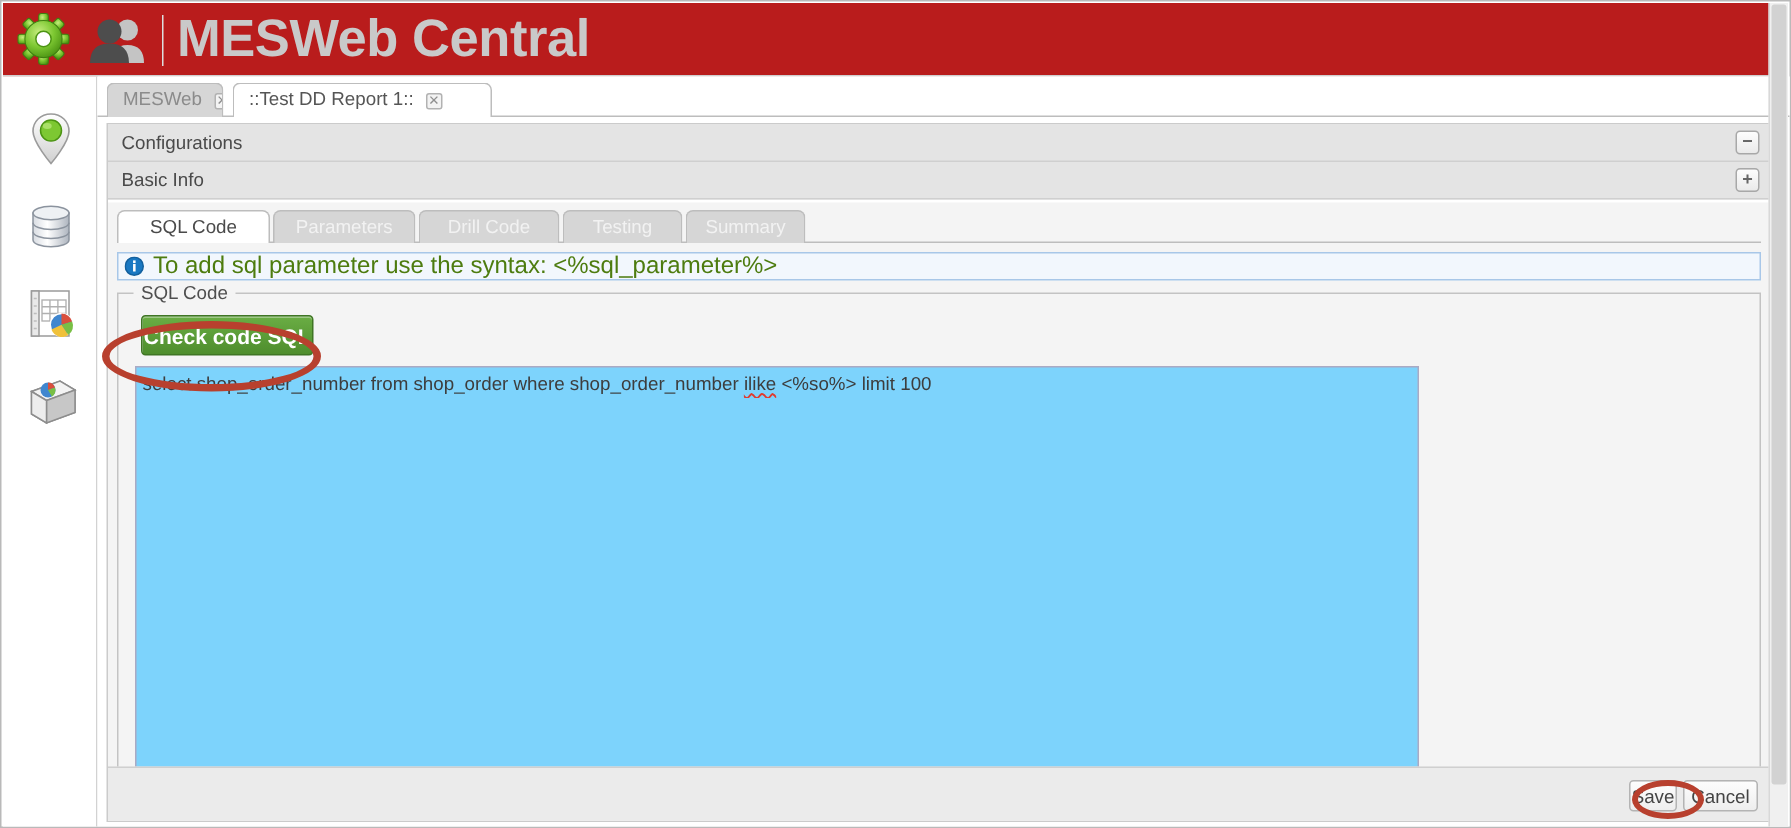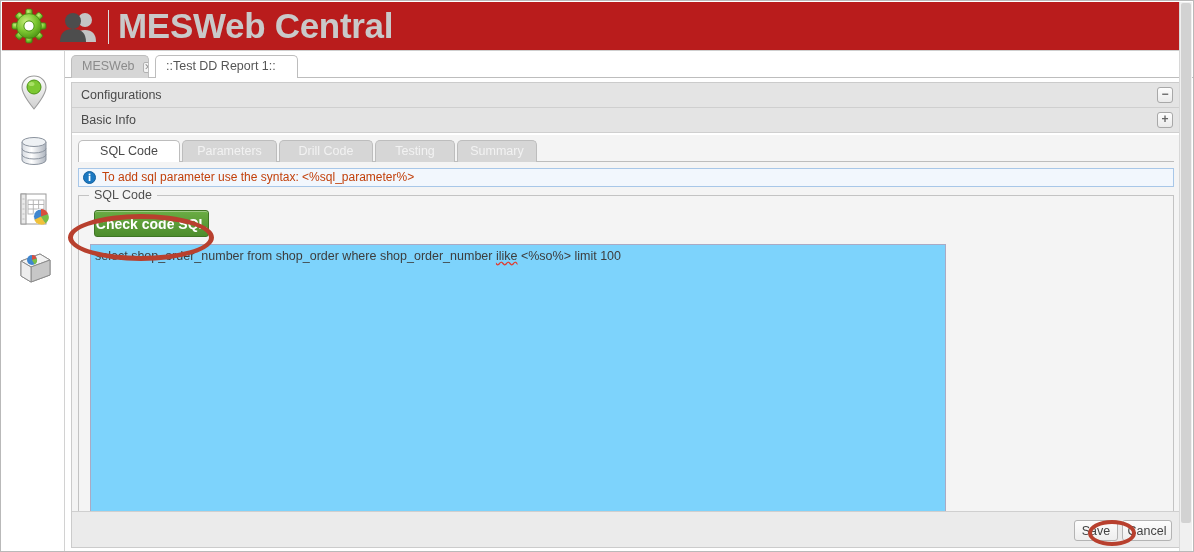--- a/index.html
+++ b/index.html
@@ -149,21 +149,21 @@
     border-radius: 2px;
     background: #f3f3f3;
     color: #8f8f8f;
     font-size: 9px;
     line-height: 9px;
     text-align: center;
     flex: none;
     cursor: pointer;
   }
   #tab-reports { left: 6px; width: 78px; }
-  #tab-report1 { left: 90px; width: 143px; gap: 17px; }
+  #tab-report1 { left: 90px; width: 173px; }
 
   
   #panel-body {
     position: absolute;
     left: 6px; top: 31px;
     width: 1110px;
     height: 466px;
     box-sizing: border-box;
     border: 1px solid #cbcbcb;
     background: #ffffff;
@@ -264,22 +264,22 @@
     display: flex;
     align-items: center;
     padding-left: 4px;
   }
   #info-icon {
     width: 13px; height: 13px;
     flex: none;
     margin-right: 6px;
   }
   #info-text {
-    font-size: 12px;
-    color: #c2410c;
+    font-size: 16px;
+    color: #4d7c0f;
     line-height: 15px;
     white-space: nowrap;
   }
 
   
   #sql-fieldset {
     position: absolute;
     left: 6px; top: 60px;
     width: 1096px;
     height: 338px;
@@ -355,21 +355,21 @@
     background: linear-gradient(#fdfdfd, #eeeeee);
     border: 1px solid #b4b4b4;
     border-radius: 3px;
     font-size: 12.5px;
     color: #444;
     display: flex;
     align-items: center;
     justify-content: center;
     cursor: pointer;
   }
-  #save-button   { right: 62px; width: 44px; }
+  #save-button   { right: 62px; width: 32px; }
   #cancel-button { right: 8px;  width: 50px; text-align: right; }
 
   
   #right-scrollbar {
     position: absolute;
     right: 1px; top: 1px;
     width: 13px;
     height: 550px;
     background: #f0f0f0;
     border-left: 1px solid #d8d8d8;

